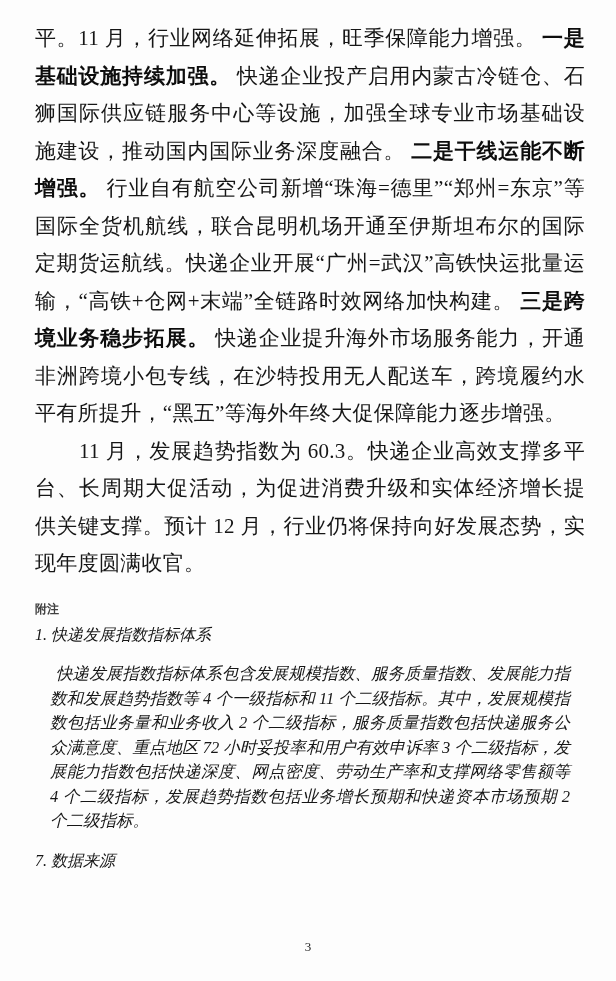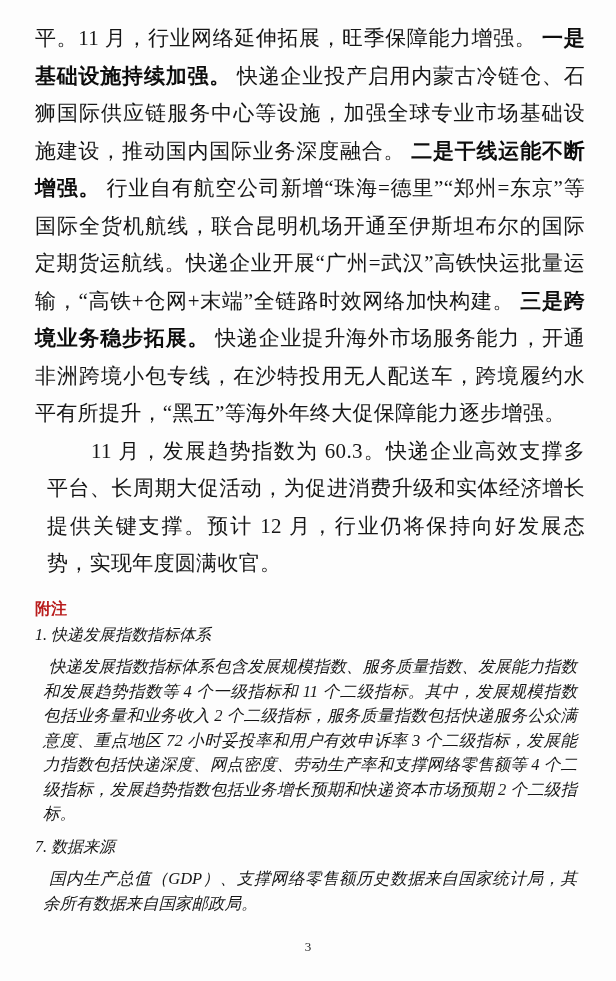--- a/index.html
+++ b/index.html
@@ -21,44 +21,44 @@
   }
   
   .main p {
     margin: 0;
     font-size: 21px;
     line-height: 37.5px;
     text-align: justify;
     text-justify: inter-ideograph;
     letter-spacing: 0.3px;
   }
-  .main p.indent { text-indent: 44px; margin-left: 12px; }
+  .main p.indent { text-indent: 44px; }
   .main strong { font-weight: 700; color: #0d0d0d; }
 
   
   .notes { margin-top: 12px; }
   .notes-title {
-    font-size: 16px;
+    font-size: 12px;
     font-weight: 700;
     line-height: 28px;
-    color: #b91c1c;
+    color: #404040;
   }
   .note-heading {
     font-size: 16px;
     line-height: 24.5px;
     font-style: italic;
   }
   .note-body {
     font-size: 16.5px;
     line-height: 24.5px;
     text-align: justify;
     text-justify: inter-ideograph;
     font-style: italic;
     text-indent: 6px;
-    margin: 8px;
+    margin: 15px;
   }
   .footer {
     position: absolute;
     left: 0;
     bottom: 26px;
     width: 100%;
     text-align: center;
     font-size: 13px;
     color: #222;
     font-style: normal;
@@ -88,21 +88,20 @@
     <div class="note-item">
       <div class="note-heading">1. 快递发展指数指标体系</div>
       <p class="note-body">快递发展指数指标体系包含发展规模指数、服务质量指数、发展能力指数和发展趋势指数等 4 个一级指标和 11 个二级指标。其中，发展规模指数包括业务量和业务收入 2 个二级指标，服务质量指数包括快递服务公众满意度、重点地区 72 小时妥投率和用户有效申诉率 3 个二级指标，发展能力指数包括快递深度、网点密度、劳动生产率和支撑网络零售额等 4 个二级指标，发展趋势指数包括业务增长预期和快递资本市场预期 2 个二级指标。</p>
     </div>
 
     <div class="note-item">
     </div>
 
     <div class="note-item">
       <div class="note-heading">7. 数据来源</div>
-      <p class="note-body">国内生产总值（GDP）、支撑网络零售额历史数据来自国家统计局，其余所有数据来自国家邮政局。</p>
     </div>
   </div>
 
   <div class="footer">
     <span>3</span>
   </div>
 
 </div>
 
 </body></html>

